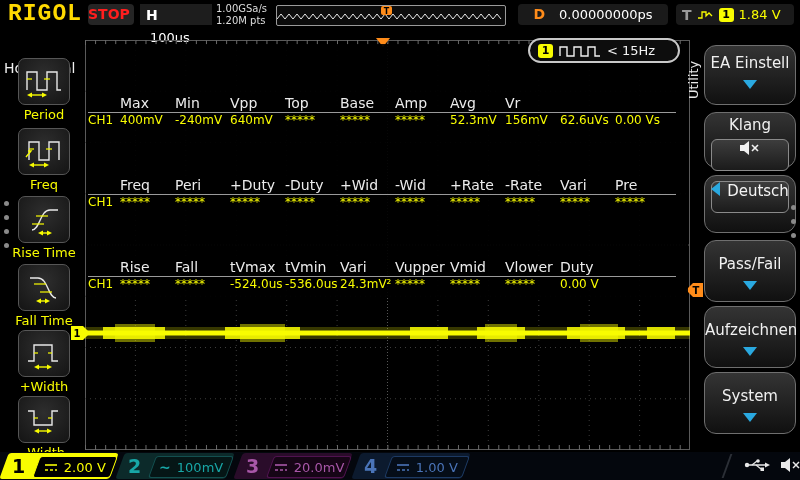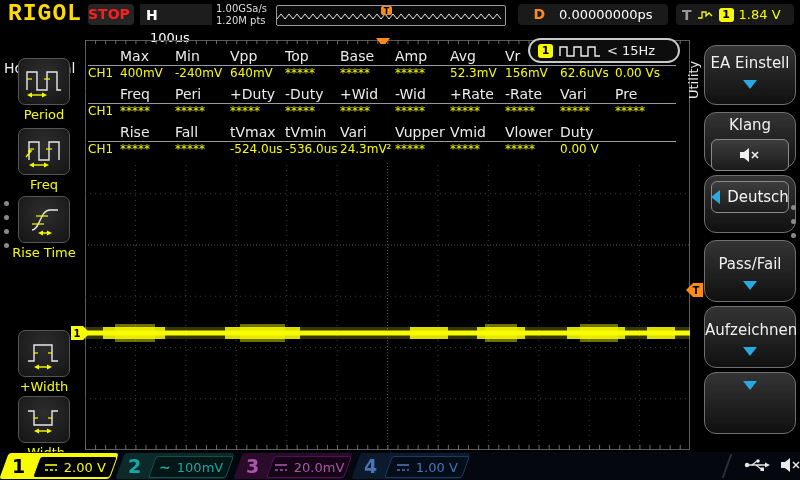--- a/index.html
+++ b/index.html
@@ -34,42 +34,42 @@
   .lm-btn{width:50px;height:45px;margin:0 auto;background:radial-gradient(circle at 50% 35%,#2e2e2e,#141414);
           border:1px solid #565656;border-radius:7px;display:flex;align-items:center;justify-content:center;}
   .lm-label{margin-top:2px;font-size:13px;color:#f8fc00;}
   .pagedots{position:absolute;width:8px;}
   .pagedots i{display:block;width:5px;height:5px;border-radius:50%;background:#8a8a8a;margin:9px 0;}
   
   .grid{position:absolute;left:85px;top:40px;overflow:visible;}
   
   .meas{position:absolute;left:86px;top:44px;width:602px;background:rgba(0,0,0,0.92);padding-top:4px;}
   .mrow{position:relative;height:17px;white-space:nowrap;}
-  .mrow.hdr{font-size:14px;color:#ececec;border-bottom:1px solid #9a9a9a;width:588px;margin-left:2px;}
+  .mrow.hdr{font-size:14px;color:#ececec;border-bottom:1px solid #9a9a9a;width:588px;margin-left:2px;margin-top:47px;}
   .mrow.val{font-size:12px;color:#f8fc00;margin-bottom:3px;}
   .chlab{display:inline-block;width:32px;font-size:12px;color:#f8fc00;padding-left:2px;}
   .hsp{display:inline-block;width:32px;}
   .c{display:inline-block;width:55px;overflow:visible;}
   
   .popup{position:absolute;left:528px;top:38px;width:152px;height:25px;background:#0d0d0d;
          border:2px solid #c8c8c8;border-radius:13px;display:flex;align-items:center;gap:6px;
          padding-left:8px;box-sizing:border-box;z-index:30;}
   .popup .txt{color:#f2f2f2;font-size:13px;}
   
   .utiltab{position:absolute;left:686px;top:52px;width:18px;height:56px;color:#e8e8e8;font-size:13px;
            writing-mode:vertical-rl;transform:rotate(180deg);text-align:center;}
   .rm-btn{position:absolute;left:704px;width:92px;background:linear-gradient(#343434,#101010);
           border:1px solid #6f6f6f;border-radius:12px;box-sizing:border-box;text-align:center;color:#f0f0f0;}
   .rm-label{font-size:15px;margin-top:8px;}
   .tri-down{width:0;height:0;border-left:7px solid transparent;border-right:7px solid transparent;
             border-top:9px solid #2aa9e0;margin:8px auto 0;}
   .tri-left{width:0;height:0;border-top:7px solid transparent;border-bottom:7px solid transparent;
             border-right:9px solid #2aa9e0;display:inline-block;vertical-align:middle;}
   .rm-inner{margin:5px 6px 0;background:linear-gradient(#3d3d3d,#1b1b1b);border:1px solid #8a8a8a;
-            border-radius:6px;height:30px;display:flex;align-items:center;justify-content:center;gap:7px;}
+            border-radius:6px;height:30px;display:flex;align-items:flex-start;justify-content:center;gap:7px;}
   .rm-inner .val{font-size:15px;color:#f5f5f5;}
   
   .bottombar{position:absolute;left:0;top:452px;width:800px;height:28px;background:#04070d;}
   .chtab{position:absolute;top:1px;height:26px;transform:skewX(-20deg);border-radius:3px;}
   .chtab .inner{transform:skewX(20deg);position:relative;width:100%;height:100%;}
   .chnum{position:absolute;left:8px;top:1px;font-size:19px;font-weight:bold;line-height:24px;}
   .chpill{position:absolute;left:32px;top:3px;width:76px;height:20px;transform:skewX(-20deg);
           border-radius:3px;display:flex;align-items:center;justify-content:center;gap:6px;}
   .chpill>*{transform:skewX(20deg);}
   .chscale{font-size:13px;}
@@ -152,20 +152,33 @@
         <line x1="12" y1="13" x2="24" y2="13" stroke="#f8fc00" stroke-width="1.2"></line>
         <line x1="8" y1="21" x2="20" y2="21" stroke="#f8fc00" stroke-width="1.2"></line>
         <line x1="17" y1="30" x2="25" y2="30" stroke="#f8fc00" stroke-width="1.4"></line>
         <polygon points="14,30 19,27.5 19,32.5" fill="#f8fc00"></polygon>
             <polygon points="28,30 23,27.5 23,32.5" fill="#f8fc00"></polygon>
       </svg>
         </div>
       <div class="lm-label">Rise Time</div>
     </div>
 
+    <div class="lm-item" style="top:234px">
+      <div class="lm-btn">
+          <svg width="40" height="34">
+        <path fill="none" stroke="#e8e8e8" stroke-width="1.4" d="M6,7 L14,7 C24,7 24,27 32,27"></path>
+        <line x1="10" y1="13" x2="22" y2="13" stroke="#f8fc00" stroke-width="1.2"></line>
+        <line x1="16" y1="21" x2="28" y2="21" stroke="#f8fc00" stroke-width="1.2"></line>
+        <line x1="15" y1="30" x2="23" y2="30" stroke="#f8fc00" stroke-width="1.4"></line>
+        <polygon points="12,30 17,27.5 17,32.5" fill="#f8fc00"></polygon>
+            <polygon points="26,30 21,27.5 21,32.5" fill="#f8fc00"></polygon>
+      </svg>
+        </div>
+      <div class="lm-label">Fall Time</div>
+    </div>
 
     <div class="lm-item" style="top:300px">
       <div class="lm-btn">
           <svg width="40" height="34">
         <polyline fill="none" stroke="#e8e8e8" stroke-width="1.4" points="4,24 10,24 10,8 28,8 28,24 34,24"></polyline>
         <line x1="10" y1="16" x2="14" y2="16" stroke="#f8fc00" stroke-width="1.2"></line>
             <line x1="24" y1="16" x2="28" y2="16" stroke="#f8fc00" stroke-width="1.2"></line>
         <line x1="13" y1="30" x2="25" y2="30" stroke="#f8fc00" stroke-width="1.4"></line>
         <polygon points="10,30 15,27.5 15,32.5" fill="#f8fc00"></polygon>
             <polygon points="28,30 23,27.5 23,32.5" fill="#f8fc00"></polygon>
@@ -307,20 +320,21 @@
     </div>
     <div class="rm-btn" style="top:240px;height:62px">
       <div class="rm-label" style="margin-top:14px">Pass/Fail</div>
       <div class="tri-down"></div>
     </div>
     <div class="rm-btn" style="top:306px;height:62px">
       <div class="rm-label" style="margin-top:14px">Aufzeichnen</div>
       <div class="tri-down"></div>
     </div>
     <div class="rm-btn" style="top:372px;height:62px">
+      <div class="rm-label" style="margin-top:14px">System</div>
       <div class="tri-down"></div>
     </div>
   </aside>
   <div class="pagedots" style="left:791px;top:196px;position:absolute;">
       <i></i>
       <i></i>
       <i></i>
     </div>
 
   <footer class="bottombar">

